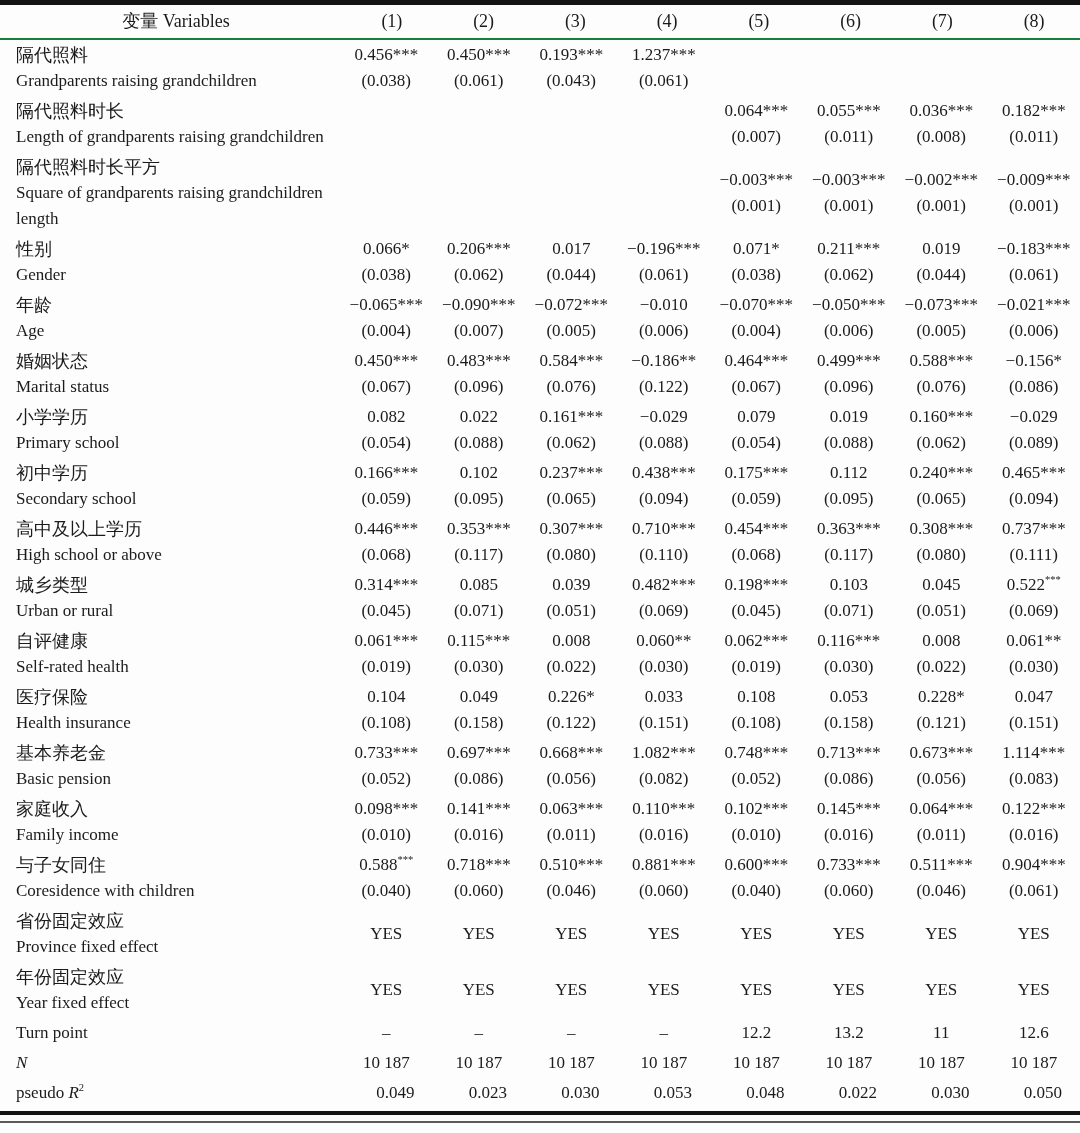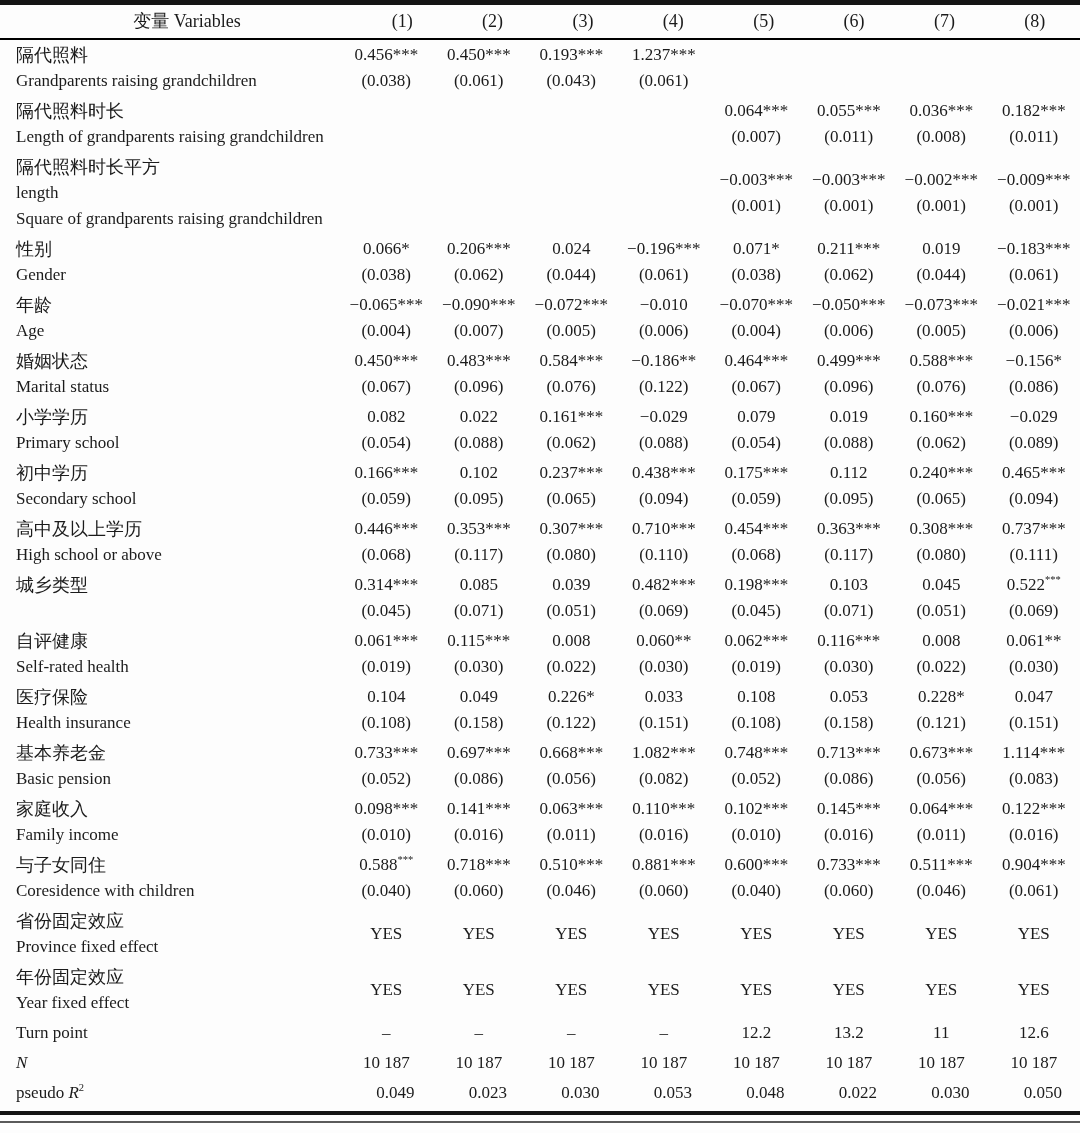--- a/index.html
+++ b/index.html
@@ -8,22 +8,22 @@
     width: 1080px; height: 1133px; overflow: hidden;
     font-family: "Liberation Serif", "DejaVu Serif", serif;
     color: #1b1b1b;
   }
   #page { width: 1080px; height: 1133px; background: #fdfdfd; }
 
   .rt { width: 100%; border-top: 5px solid #141414; }
 
   .head-row {
     display: grid; grid-template-columns: 340px repeat(8, 1fr);
-    border-bottom: 2px solid #000000;
-    padding: 3px 0 4px 17px;
+    border-bottom: 2px solid #15803d;
+    padding: 3px 0 4px 6px;
   }
   .head-cell { text-align: center; font-size: 18px; line-height: 26px; }
 
   .t-body { padding-bottom: 2px; }
 
   .t-row {
     display: grid; grid-template-columns: 340px repeat(8, 1fr);
     padding: 2px 0;
   }
   .cell { min-width: 0; }
@@ -135,22 +135,22 @@
             <div class="se line">(0.008)</div>
           </div>
           <div class="cell val">
             <div class="coef line">0.182***</div>
             <div class="se line">(0.011)</div>
           </div>
         </div>
         <div class="t-row">
           <div class="cell label">
             <div class="zh line">隔代照料时长平方</div>
+            <div class="en line">Square of grandparents raising grandchildren</div>
             <div class="en line">length</div>
-            <div class="en line">Square of grandparents raising grandchildren</div>
           </div>
           <div class="cell val">
             <div class="coef line">&nbsp;</div>
             <div class="se line">&nbsp;</div>
           </div>
           <div class="cell val">
             <div class="coef line">&nbsp;</div>
             <div class="se line">&nbsp;</div>
           </div>
           <div class="cell val">
@@ -185,21 +185,21 @@
           </div>
           <div class="cell val">
             <div class="coef line">0.066*</div>
             <div class="se line">(0.038)</div>
           </div>
           <div class="cell val">
             <div class="coef line">0.206***</div>
             <div class="se line">(0.062)</div>
           </div>
           <div class="cell val">
-            <div class="coef line">0.024</div>
+            <div class="coef line">0.017</div>
             <div class="se line">(0.044)</div>
           </div>
           <div class="cell val">
             <div class="coef line">−0.196***</div>
             <div class="se line">(0.061)</div>
           </div>
           <div class="cell val">
             <div class="coef line">0.071*</div>
             <div class="se line">(0.038)</div>
           </div>
@@ -402,20 +402,21 @@
             <div class="se line">(0.080)</div>
           </div>
           <div class="cell val">
             <div class="coef line">0.737***</div>
             <div class="se line">(0.111)</div>
           </div>
         </div>
         <div class="t-row">
           <div class="cell label">
             <div class="zh line">城乡类型</div>
+            <div class="en line">Urban or rural</div>
           </div>
           <div class="cell val">
             <div class="coef line">0.314***</div>
             <div class="se line">(0.045)</div>
           </div>
           <div class="cell val">
             <div class="coef line">0.085</div>
             <div class="se line">(0.071)</div>
           </div>
           <div class="cell val">

